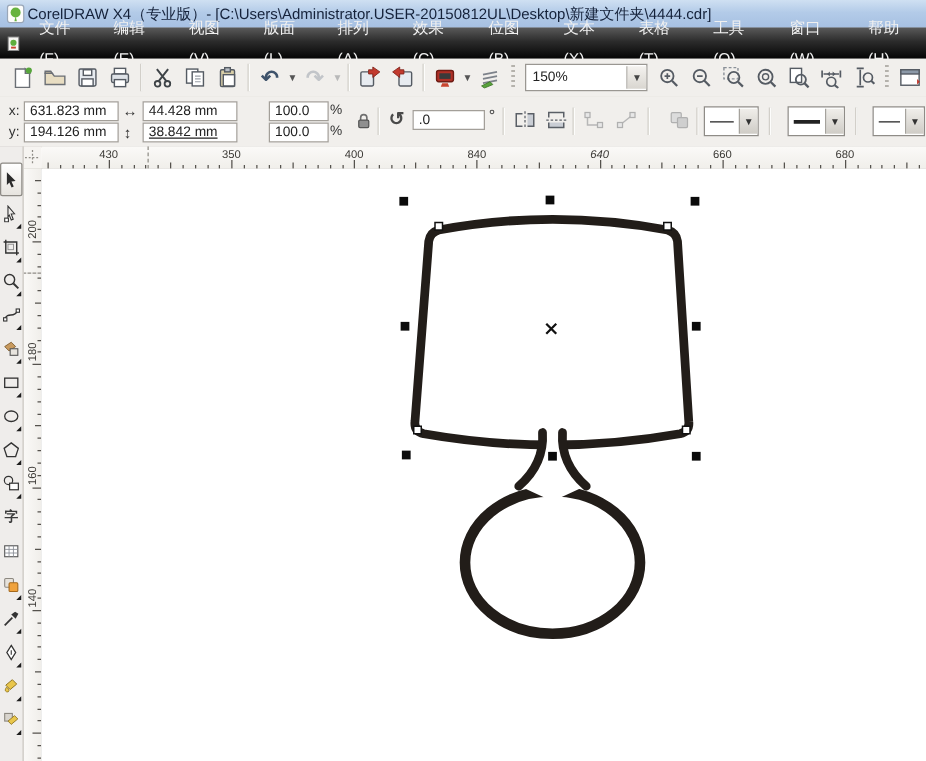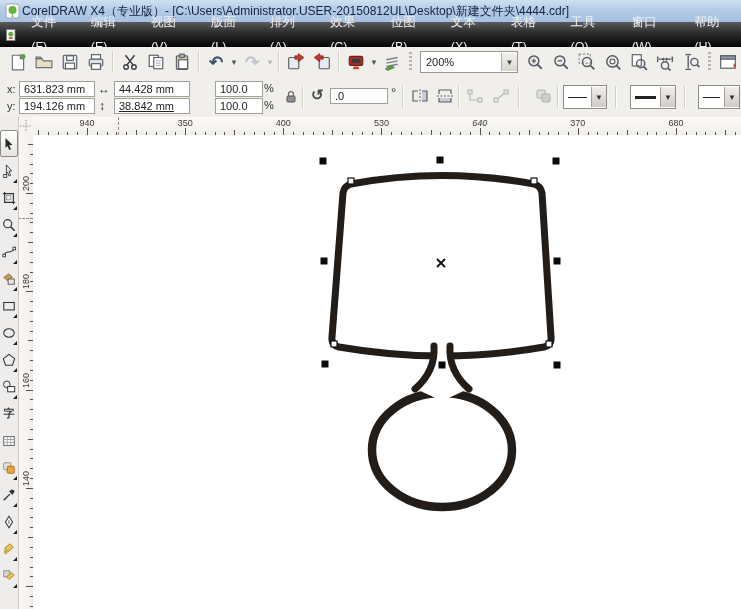--- a/index.html
+++ b/index.html
@@ -190,21 +190,21 @@
   </div>
   <div class="ddarr">▼</div>
   <div class="tbtn">
     <svg width="18" height="18" viewBox="0 0 16 16">
       <path d="M3 12 L13 10 M3 9 L13 7 M3 6 L13 4" stroke="#7d828a" stroke-width="1.2"></path>
       <path d="M2 14 L8 11 L10 13 L4 15.5 Z" fill="#58a23b" stroke="#3c7526" stroke-width="0.6"></path>
     </svg>
   </div>
   <div class="grip"></div>
   <div id="zoomcombo">
-    <span class="zval">200%</span>
+    <span class="zval">150%</span>
     <span class="zbtn">▼</span>
   </div>
   <div class="tbtn">
     <svg width="18" height="18" viewBox="0 0 16 16">
       <circle cx="7" cy="7" r="4.4" fill="none" stroke="#555b63" stroke-width="1.3"></circle>
       <path d="M10.3 10.3 L14 14" stroke="#555b63" stroke-width="1.6"></path>
       <path d="M5 7 h4 M7 5 v4" stroke="#555b63" stroke-width="1.2"></path>
     </svg>
   </div>
   <div class="tbtn">
@@ -350,21 +350,21 @@
     <path d="M6 0 V12 M0 6 H12" stroke="#8f8c86" stroke-width="1" stroke-dasharray="1.5 1.5"></path>
   </svg>
 </div>
 <div class="abs" id="hruler">
     <div class="tick mid" style="left: 4.917px;"></div>
     <div class="tick" style="left: 14.7336px;"></div>
     <div class="tick" style="left: 24.5502px;"></div>
     <div class="tick" style="left: 34.3668px;"></div>
     <div class="tick" style="left: 44.1834px;"></div>
     <div class="tick major" style="left: 54px;"></div>
-    <div class="rlabel" style="left: 54px;">940</div>
+    <div class="rlabel" style="left: 54px;">430</div>
     <div class="tick" style="left: 63.8166px;"></div>
     <div class="tick" style="left: 73.6332px;"></div>
     <div class="tick" style="left: 83.4498px;"></div>
     <div class="tick" style="left: 93.2664px;"></div>
     <div class="tick mid" style="left: 103.083px;"></div>
     <div class="tick" style="left: 112.9px;"></div>
     <div class="tick" style="left: 122.716px;"></div>
     <div class="tick" style="left: 132.533px;"></div>
     <div class="tick" style="left: 142.349px;"></div>
     <div class="tick major" style="left: 152.166px;"></div>
@@ -383,21 +383,21 @@
     <div class="tick" style="left: 260.149px;"></div>
     <div class="tick" style="left: 269.965px;"></div>
     <div class="tick" style="left: 279.782px;"></div>
     <div class="tick" style="left: 289.598px;"></div>
     <div class="tick mid" style="left: 299.415px;"></div>
     <div class="tick" style="left: 309.232px;"></div>
     <div class="tick" style="left: 319.048px;"></div>
     <div class="tick" style="left: 328.865px;"></div>
     <div class="tick" style="left: 338.681px;"></div>
     <div class="tick major" style="left: 348.498px;"></div>
-    <div class="rlabel" style="left: 348.498px;">530</div>
+    <div class="rlabel" style="left: 348.498px;">840</div>
     <div class="tick" style="left: 358.315px;"></div>
     <div class="tick" style="left: 368.131px;"></div>
     <div class="tick" style="left: 377.948px;"></div>
     <div class="tick" style="left: 387.764px;"></div>
     <div class="tick mid" style="left: 397.581px;"></div>
     <div class="tick" style="left: 407.398px;"></div>
     <div class="tick" style="left: 417.214px;"></div>
     <div class="tick" style="left: 427.031px;"></div>
     <div class="tick" style="left: 436.847px;"></div>
     <div class="tick major" style="left: 446.664px;"></div>
@@ -405,21 +405,21 @@
     <div class="tick" style="left: 456.481px;"></div>
     <div class="tick" style="left: 466.297px;"></div>
     <div class="tick" style="left: 476.114px;"></div>
     <div class="tick" style="left: 485.93px;"></div>
     <div class="tick mid" style="left: 495.747px;"></div>
     <div class="tick" style="left: 505.564px;"></div>
     <div class="tick" style="left: 515.38px;"></div>
     <div class="tick" style="left: 525.197px;"></div>
     <div class="tick" style="left: 535.013px;"></div>
     <div class="tick major" style="left: 544.83px;"></div>
-    <div class="rlabel" style="left: 544.83px;">370</div>
+    <div class="rlabel" style="left: 544.83px;">660</div>
     <div class="tick" style="left: 554.647px;"></div>
     <div class="tick" style="left: 564.463px;"></div>
     <div class="tick" style="left: 574.28px;"></div>
     <div class="tick" style="left: 584.096px;"></div>
     <div class="tick mid" style="left: 593.913px;"></div>
     <div class="tick" style="left: 603.73px;"></div>
     <div class="tick" style="left: 613.546px;"></div>
     <div class="tick" style="left: 623.363px;"></div>
     <div class="tick" style="left: 633.179px;"></div>
     <div class="tick major" style="left: 642.996px;"></div>

